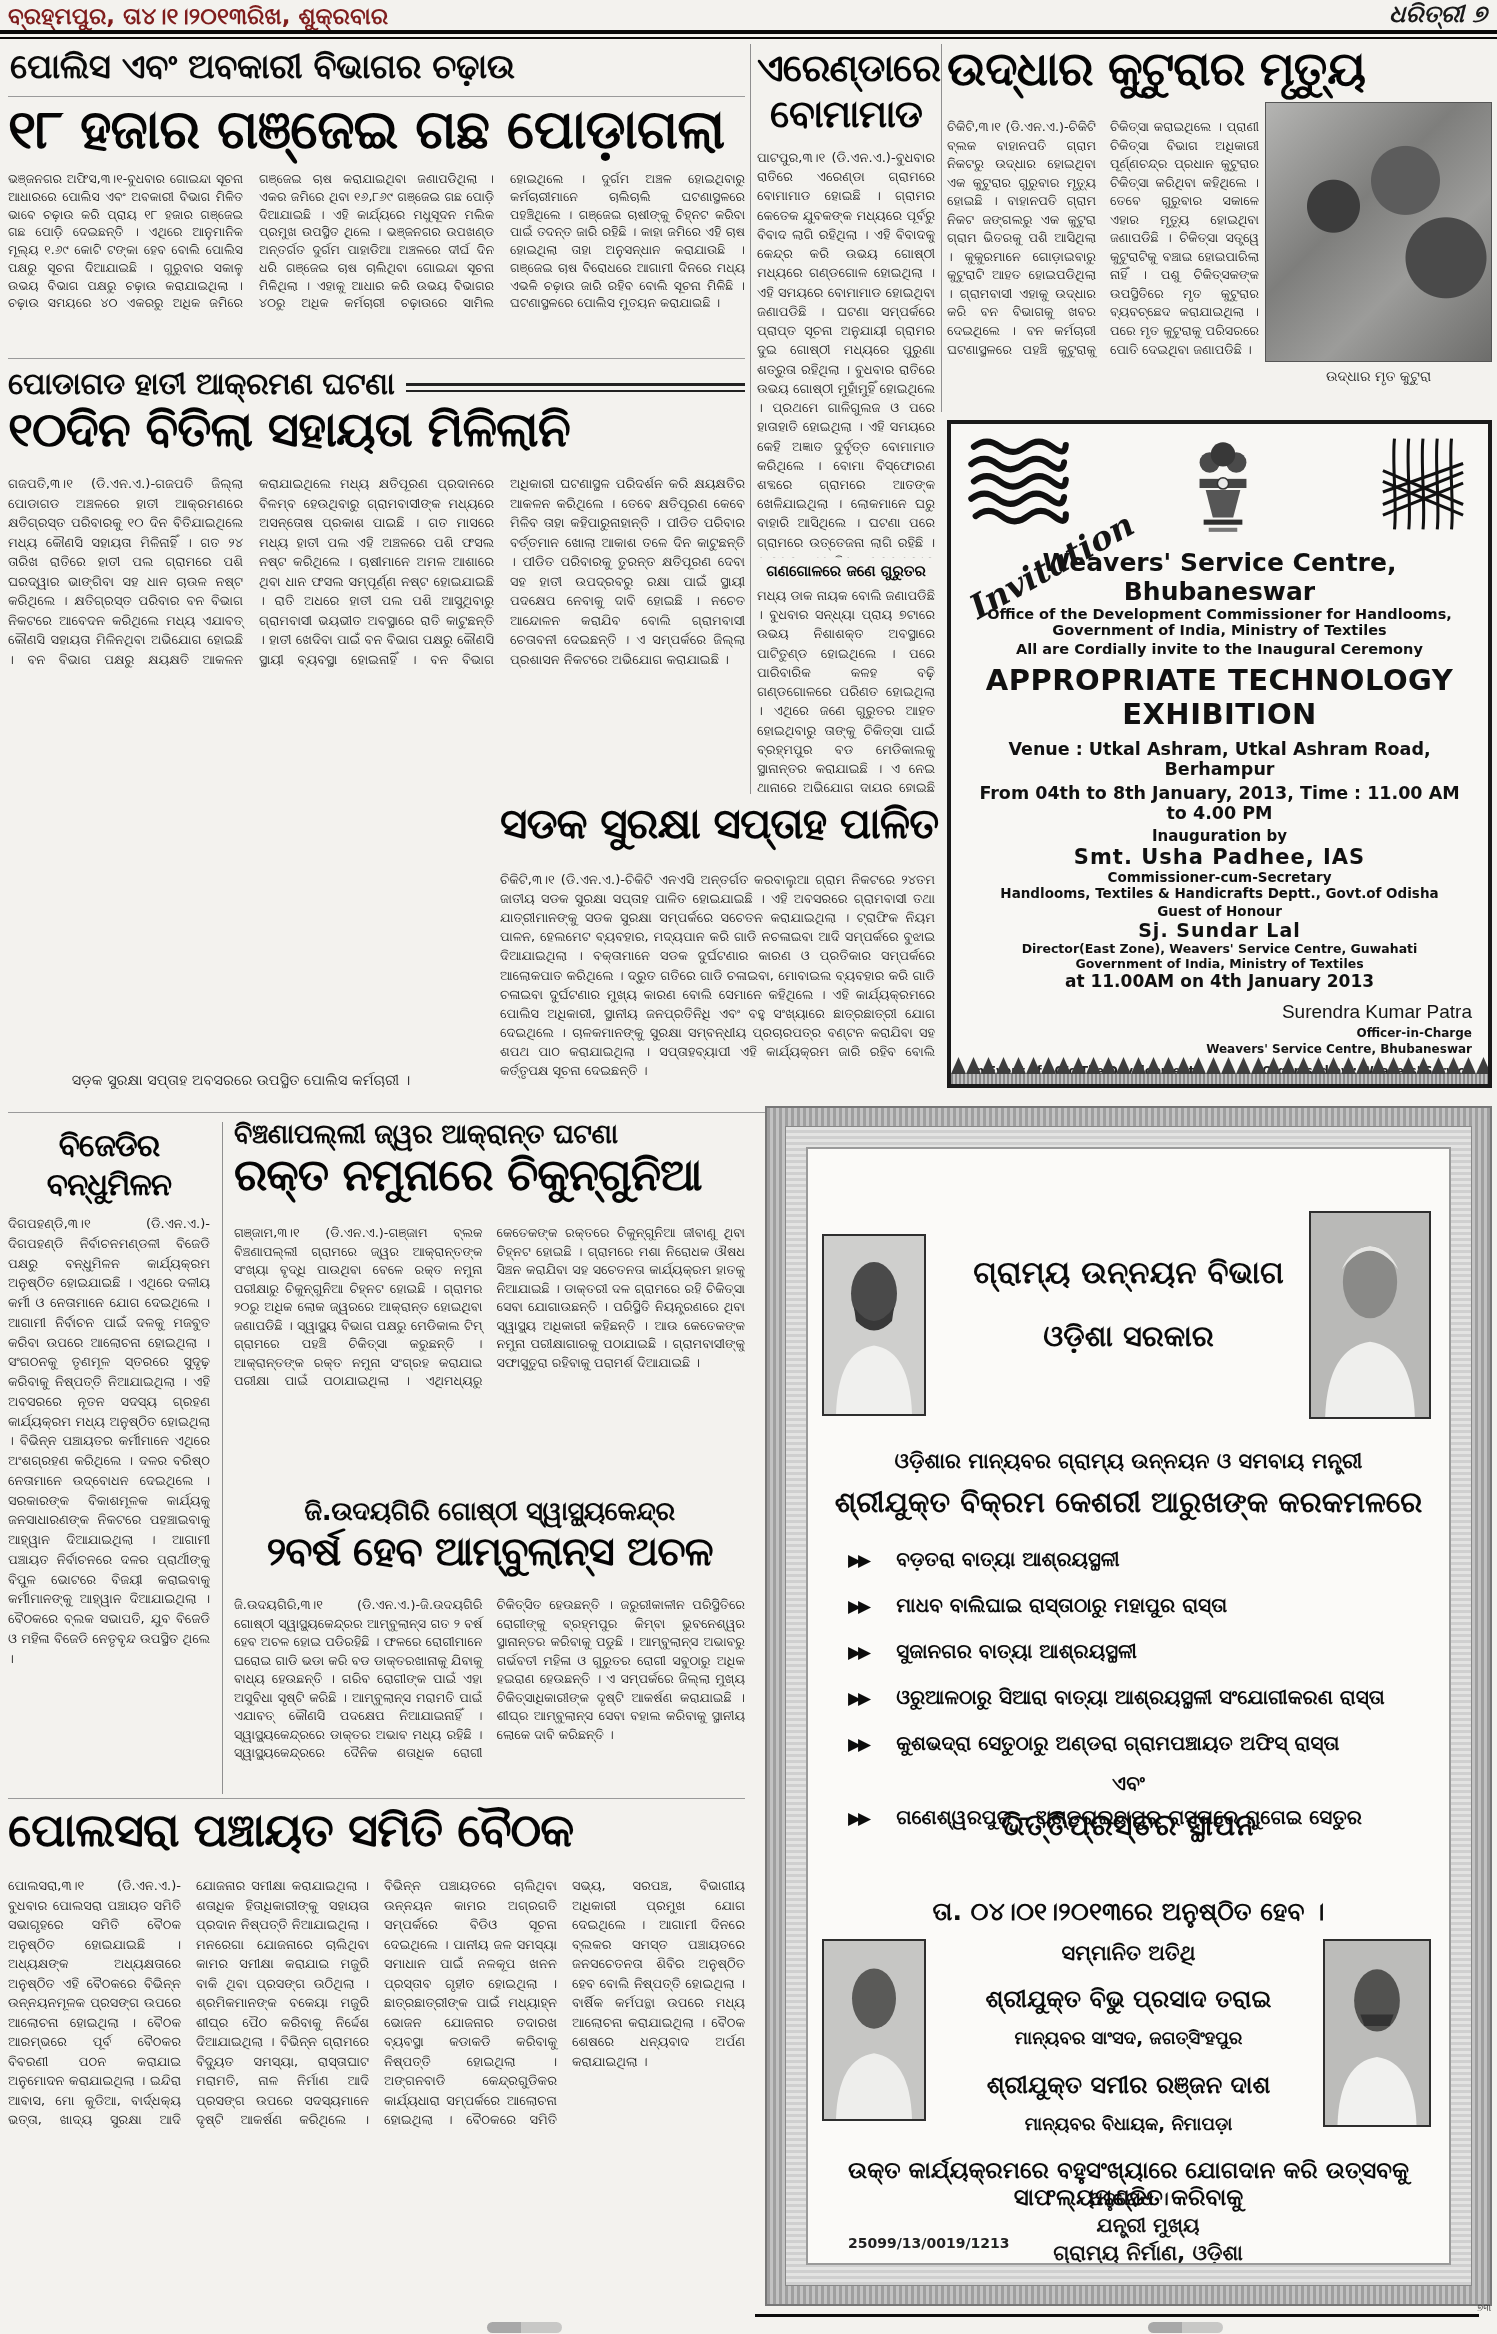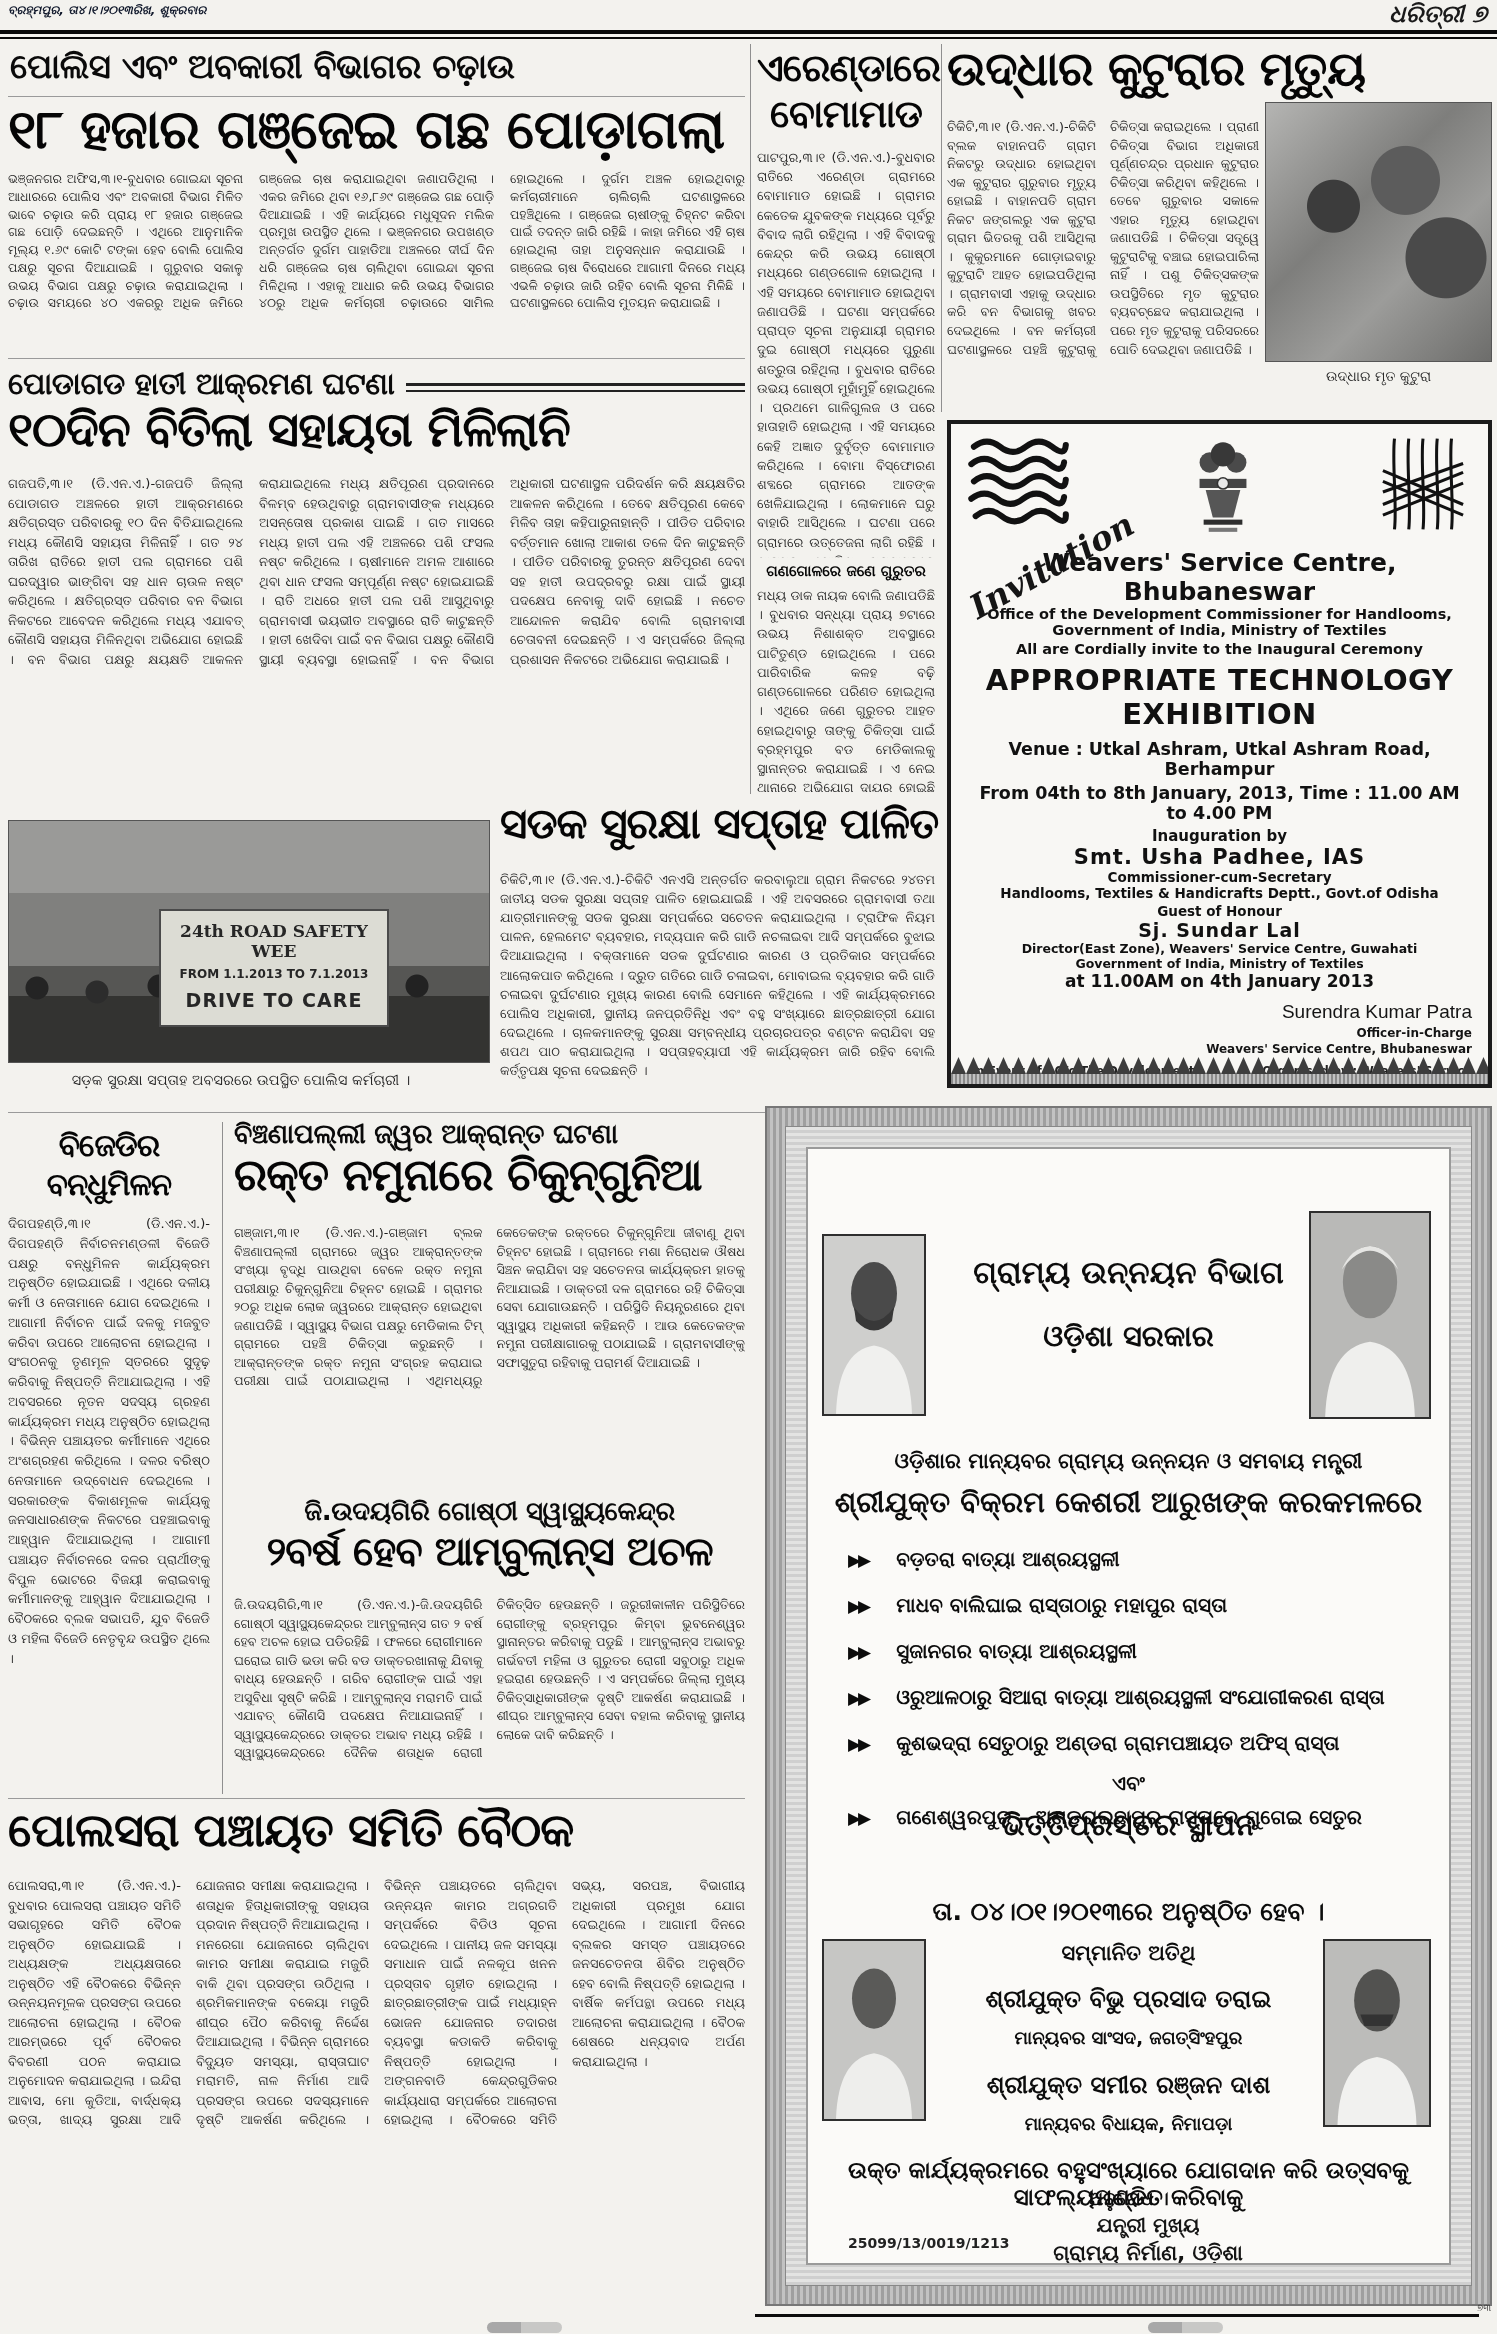--- a/index.html
+++ b/index.html
@@ -5,21 +5,21 @@
   * { box-sizing: border-box; margin: 0; padding: 0; }
   html,body { background:#dadad6; }
   .page {
     position: relative; width: 1497px; height: 2334px;
     background: #f3f2ee; overflow: hidden;
     font-family: "DejaVu Sans", sans-serif; color: #141414;
   }
   .abs { position: absolute; }
   .hline { position:absolute; height:1px; background:#9a9a9a; }
   .vline { position:absolute; width:1px; background:#8f8f8f; }
-  .masthead-left { font-size:12px; font-weight:700; color:#0f172a;font-style:italic; }
+  .masthead-left { font-size:23px; font-weight:700; color:#7f1d1d; }
   .masthead-right { font-size:24px; font-weight:800; font-style:italic; color:#1a1a1a; }
   .rule-thick { position:absolute; height:4px; background:#0a0a0a; }
   .rule-med { position:absolute; height:2px; background:#0a0a0a; }
   .kicker { font-weight:600; color:#0a0a0a; letter-spacing:-0.5px; }
   .headline { font-weight:800; color:#050505; letter-spacing:-1px; line-height:1.05; }
   .body-txt { font-size:12.5px; line-height:1.42; text-align:justify; color:#1d1d1d; overflow:hidden; }
   .cols-2 { column-count:2; column-gap:14px; }
   .cols-3 { column-count:3; column-gap:16px; }
   .cols-4 { column-count:4; column-gap:15px; }
   .center { text-align:center; }
@@ -167,37 +167,20 @@
             <pattern id="zz" width="15" height="18" patternUnits="userSpaceOnUse">
               <path d="M0 18 L7.5 1 L15 18 Z" fill="#3d3d3d"></path>
             </pattern>
           </defs>
         <rect width="100%" height="18" fill="url(#zz)"></rect>
       </svg>
     </div>
     <div class="abs" style="left:0; right:0; bottom:0; height:10px; background:repeating-linear-gradient(90deg,#8a8a8a 0 2px,#c2c2c2 2px 4px);"></div>
   </div>
 
-  <div class="abs photo-frame" style="left:8px; top:820px; width:482px; height:243px; background:
-      linear-gradient(180deg,#9a9a98 0 30%, #80807e 30% 60%, #565654 60%);">
-    <div class="abs" style="left:0; right:0; bottom:0; height:92px; background:
-        radial-gradient(circle at 28px 18px, #242424 0 11px, transparent 12px),
-        radial-gradient(circle at 88px 22px, #2c2c2c 0 11px, transparent 12px),
-        radial-gradient(circle at 150px 16px, #222 0 11px, transparent 12px),
-        radial-gradient(circle at 214px 22px, #303030 0 11px, transparent 12px),
-        radial-gradient(circle at 278px 18px, #242424 0 11px, transparent 12px),
-        radial-gradient(circle at 342px 22px, #2a2a2a 0 11px, transparent 12px),
-        radial-gradient(circle at 408px 16px, #222 0 11px, transparent 12px),
-        linear-gradient(180deg, transparent 0 26px, #333331 26px);"></div>
-    <div class="abs" style="left:150px; top:88px; width:230px; height:118px; background:#dcdcd4; border:2px solid #4a4a4a; text-align:center; padding-top:10px; color:#262626;">
-      <div style="font-size:17px; font-weight:800; font-family:'DejaVu Serif',serif;">24th ROAD SAFETY WEE</div>
-      <div style="font-size:12px; font-weight:700; margin-top:6px;">FROM 1.1.2013 TO 7.1.2013</div>
-      <div style="font-size:19px; font-weight:800; margin-top:8px; letter-spacing:1px;">DRIVE TO CARE</div>
-    </div>
-  </div>
   <div class="abs caption" style="left:0; top:1072px; width:482px; font-size:14.5px;">ସଡ଼କ ସୁରକ୍ଷା ସପ୍ତାହ ଅବସରରେ ଉପସ୍ଥିତ ପୋଲିସ କର୍ମଚାରୀ ।</div>
 
   <div class="abs headline" style="left:500px; top:802px; width:440px; font-size:42px;">ସଡକ ସୁରକ୍ଷା ସପ୍ତାହ ପାଳିତ</div>
   <div class="abs body-txt" style="left:500px; top:870px; width:435px; height:236px; font-size:13px; line-height:1.47;">ଚିକିଟି,୩।୧ (ଡି.ଏନ.ଏ.)-ଚିକିଟି ଏନଏସି ଅନ୍ତର୍ଗତ କରବାଲୁଆ ଗ୍ରାମ ନିକଟରେ ୨୪ତମ ଜାତୀୟ ସଡକ ସୁରକ୍ଷା ସପ୍ତାହ ପାଳିତ ହୋଇଯାଇଛି । ଏହି ଅବସରରେ ଗ୍ରାମବାସୀ ତଥା ଯାତ୍ରୀମାନଙ୍କୁ ସଡକ ସୁରକ୍ଷା ସମ୍ପର୍କରେ ସଚେତନ କରାଯାଇଥିଲା । ଟ୍ରାଫିକ ନିୟମ ପାଳନ, ହେଲମେଟ ବ୍ୟବହାର, ମଦ୍ୟପାନ କରି ଗାଡି ନଚଳାଇବା ଆଦି ସମ୍ପର୍କରେ ବୁଝାଇ ଦିଆଯାଇଥିଲା । ବକ୍ତାମାନେ ସଡକ ଦୁର୍ଘଟଣାର କାରଣ ଓ ପ୍ରତିକାର ସମ୍ପର୍କରେ ଆଲୋକପାତ କରିଥିଲେ । ଦ୍ରୁତ ଗତିରେ ଗାଡି ଚଳାଇବା, ମୋବାଇଲ ବ୍ୟବହାର କରି ଗାଡି ଚଳାଇବା ଦୁର୍ଘଟଣାର ମୁଖ୍ୟ କାରଣ ବୋଲି ସେମାନେ କହିଥିଲେ । ଏହି କାର୍ଯ୍ୟକ୍ରମରେ ପୋଲିସ ଅଧିକାରୀ, ସ୍ଥାନୀୟ ଜନପ୍ରତିନିଧି ଏବଂ ବହୁ ସଂଖ୍ୟାରେ ଛାତ୍ରଛାତ୍ରୀ ଯୋଗ ଦେଇଥିଲେ । ଚାଳକମାନଙ୍କୁ ସୁରକ୍ଷା ସମ୍ବନ୍ଧୀୟ ପ୍ରଚାରପତ୍ର ବଣ୍ଟନ କରାଯିବା ସହ ଶପଥ ପାଠ କରାଯାଇଥିଲା । ସପ୍ତାହବ୍ୟାପୀ ଏହି କାର୍ଯ୍ୟକ୍ରମ ଜାରି ରହିବ ବୋଲି କର୍ତ୍ତୃପକ୍ଷ ସୂଚନା ଦେଇଛନ୍ତି ।</div>
 
   <div class="hline" style="left:8px; top:1112px; width:927px;"></div>
 
   <div class="abs headline center" style="left:8px; top:1126px; width:202px; font-size:31px; line-height:1.25;">
     <div>ବିଜେଡିର</div>
     <div>ବନ୍ଧୁମିଳନ</div>

